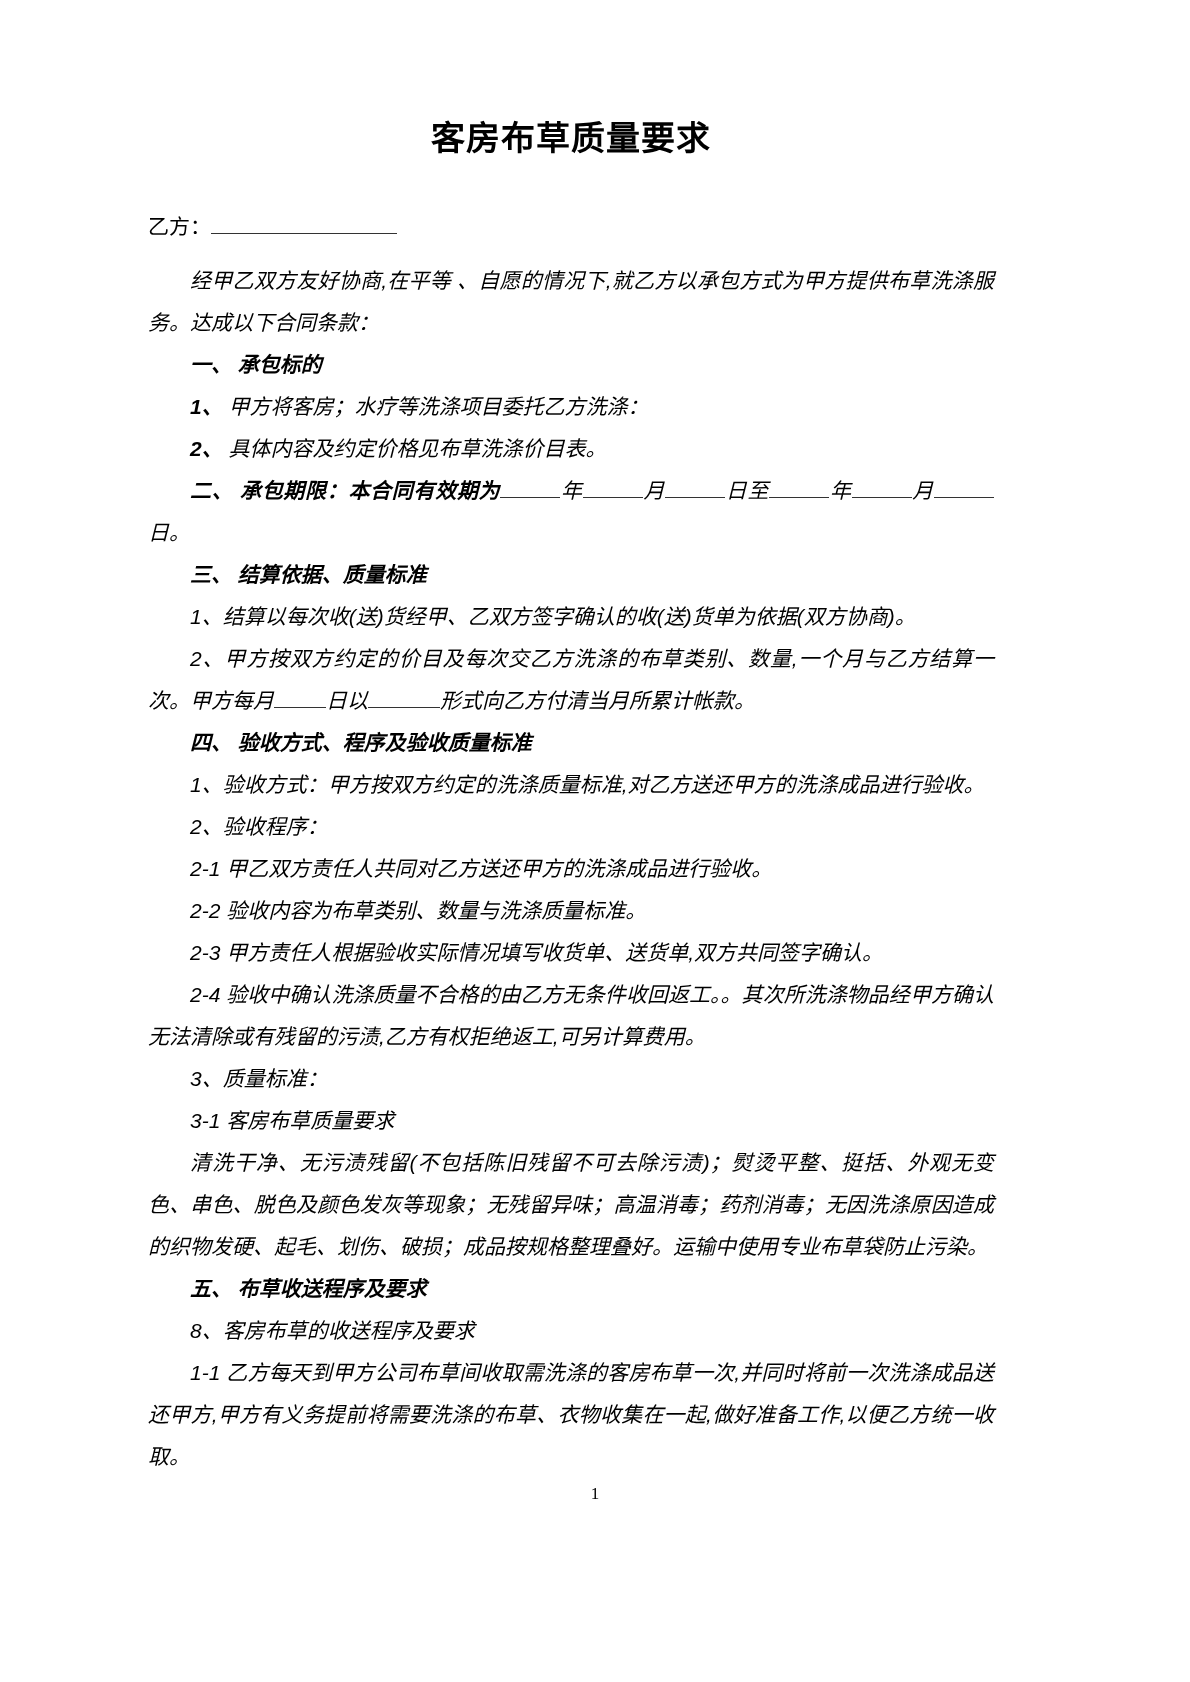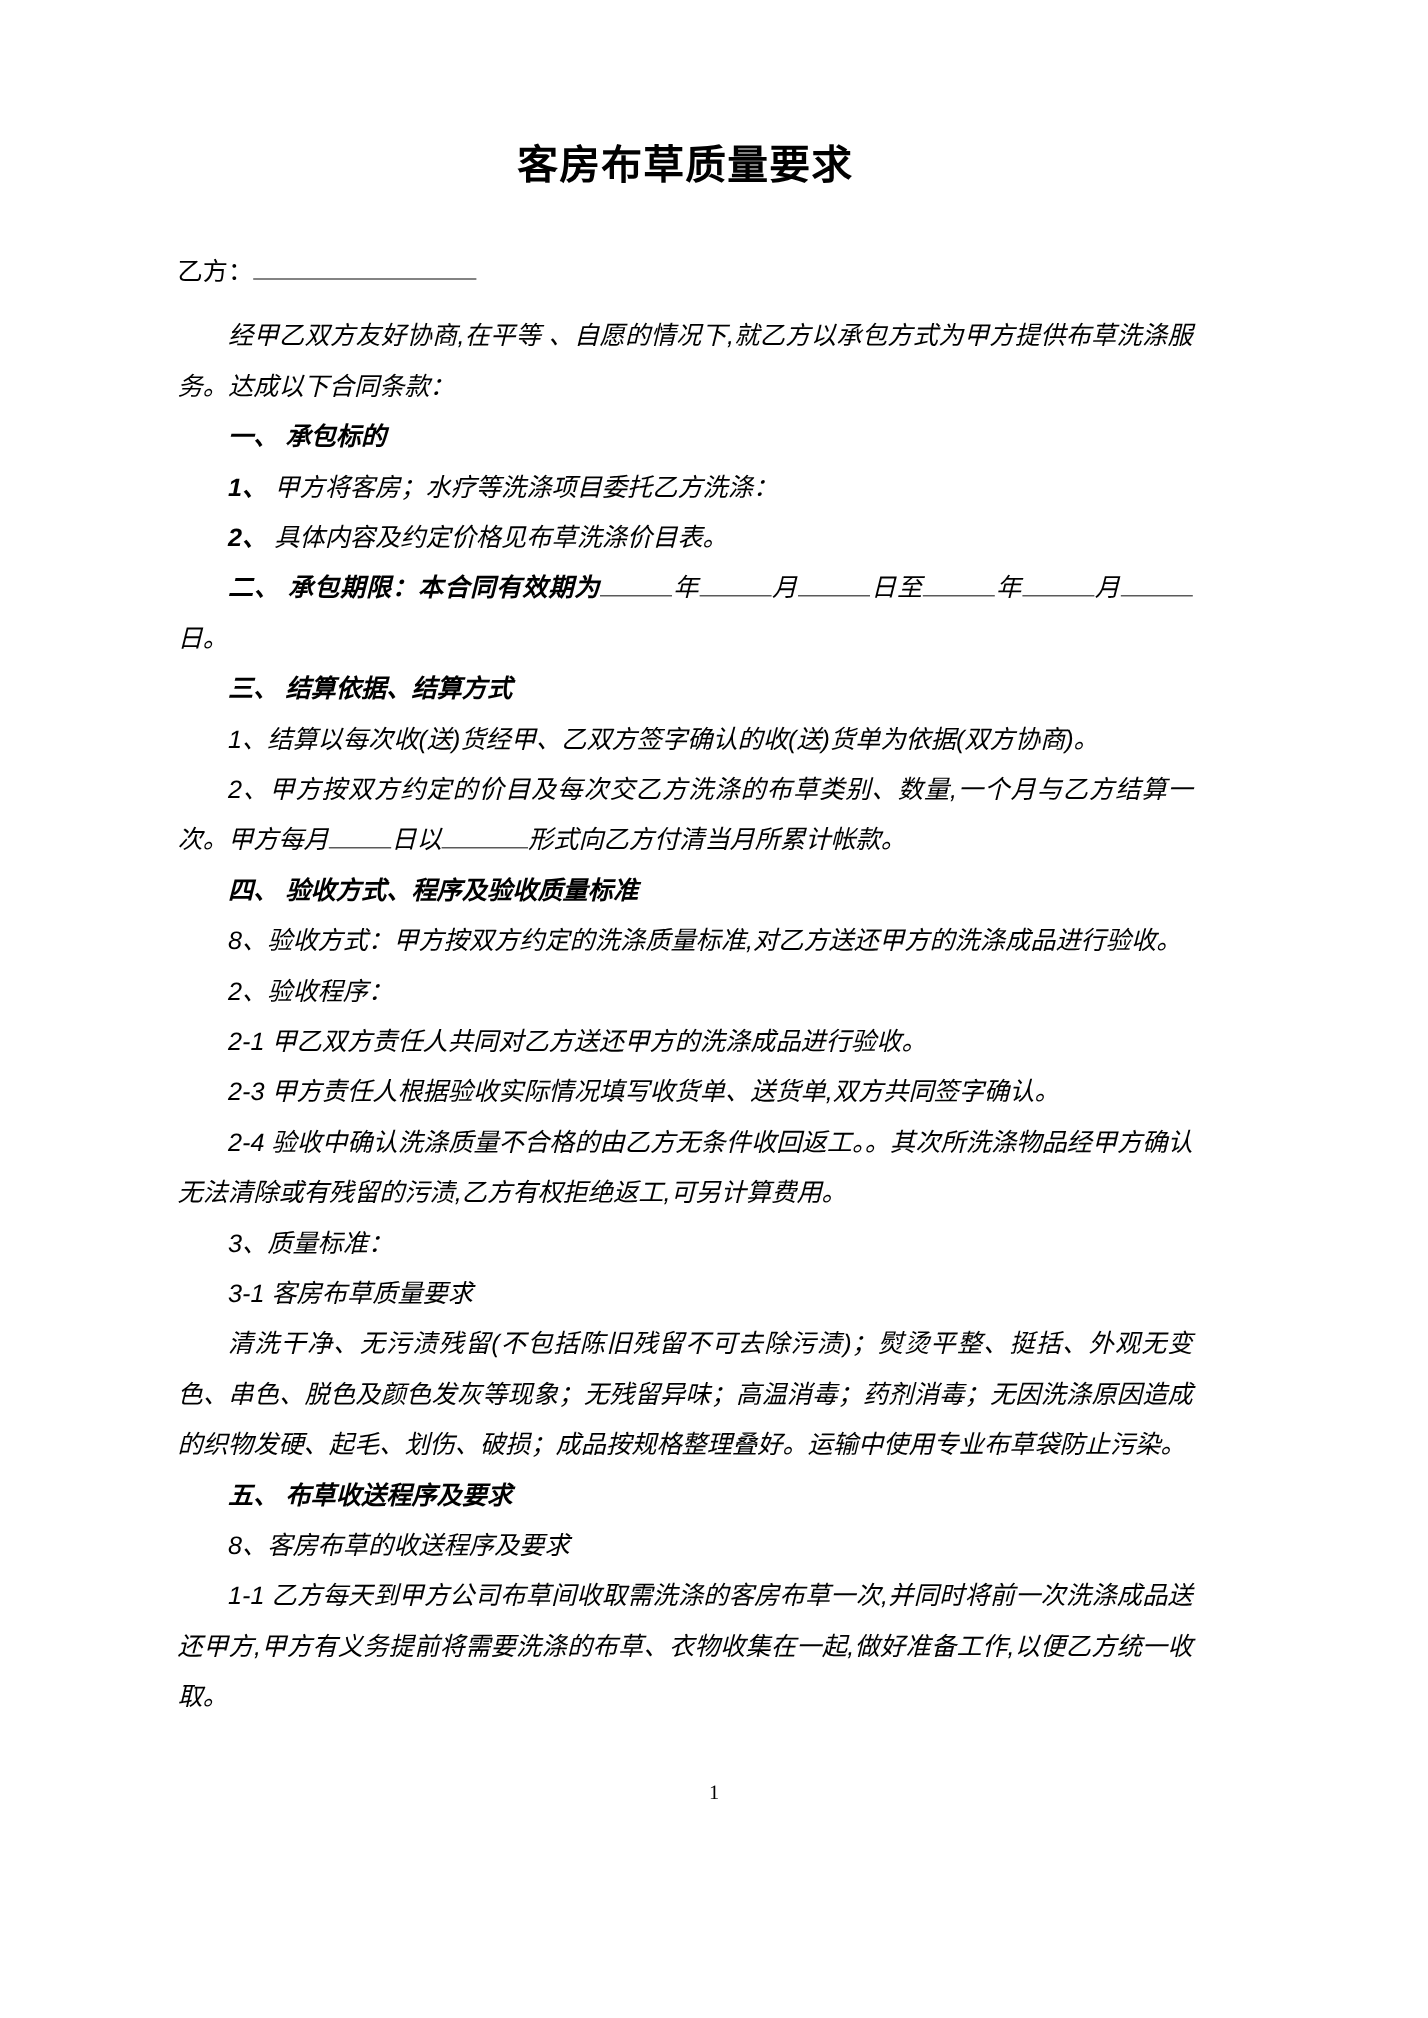--- a/index.html
+++ b/index.html
@@ -105,31 +105,32 @@
     <p class="para">经甲乙双方友好协商,在平等 、自愿的情况下,就乙方以承包方式为甲方提供布草洗涤服务。达成以下合同条款：</p>
 
     <p class="sec-head">一、 承包标的</p>
 
     <p class="item"><span class="item-num-bold">1、</span><span> 甲方将客房；水疗等洗涤项目委托乙方洗涤：</span></p>
 
     <p class="item"><span class="item-num-bold">2、</span><span> 具体内容及约定价格见布草洗涤价目表。</span></p>
 
     <p class="item"><span style="font-weight:bold">二、 承包期限：本合同有效期为</span><span class="blank-line u-md"></span><span>年</span><span class="blank-line u-md"></span><span>月</span><span class="blank-line u-md"></span><span>日至</span><span class="blank-line u-md"></span><span>年</span><span class="blank-line u-md"></span><span>月</span><span class="blank-line u-md"></span><span>日。</span></p>
 
-    <p class="sec-head">三、 结算依据、结算方式</p>
+    <p class="sec-head">三、 结算依据、质量标准</p>
 
     <p class="item">1、结算以每次收(送)货经甲、乙双方签字确认的收(送)货单为依据(双方协商)。</p>
 
     <p class="item"><span>2、甲方按双方约定的价目及每次交乙方洗涤的布草类别、数量,一个月与乙方结算一次。甲方每月</span><span class="blank-line u-sm"></span><span>日以</span><span class="blank-line u-lg"></span><span>形式向乙方付清当月所累计帐款。</span></p>
 
     <p class="sec-head">四、 验收方式、程序及验收质量标准</p>
 
-    <p class="item">8、验收方式：甲方按双方约定的洗涤质量标准,对乙方送还甲方的洗涤成品进行验收。</p>
+    <p class="item">1、验收方式：甲方按双方约定的洗涤质量标准,对乙方送还甲方的洗涤成品进行验收。</p>
     <p class="item">2、验收程序：</p>
     <p class="item">2-1 甲乙双方责任人共同对乙方送还甲方的洗涤成品进行验收。</p>
+    <p class="item">2-2 验收内容为布草类别、数量与洗涤质量标准。</p>
     <p class="item">2-3 甲方责任人根据验收实际情况填写收货单、送货单,双方共同签字确认。</p>
     <p class="item">2-4 验收中确认洗涤质量不合格的由乙方无条件收回返工。。其次所洗涤物品经甲方确认无法清除或有残留的污渍,乙方有权拒绝返工,可另计算费用。</p>
     <p class="item">3、质量标准：</p>
     <p class="item">3-1 客房布草质量要求</p>
     <p class="item">清洗干净、无污渍残留(不包括陈旧残留不可去除污渍)；熨烫平整、挺括、外观无变色、串色、脱色及颜色发灰等现象；无残留异味；高温消毒；药剂消毒；无因洗涤原因造成的织物发硬、起毛、划伤、破损；成品按规格整理叠好。运输中使用专业布草袋防止污染。</p>
 
     <p class="sec-head">五、 布草收送程序及要求</p>
 
     <p class="item">8、客房布草的收送程序及要求</p>
     <p class="item">1-1 乙方每天到甲方公司布草间收取需洗涤的客房布草一次,并同时将前一次洗涤成品送还甲方,甲方有义务提前将需要洗涤的布草、衣物收集在一起,做好准备工作,以便乙方统一收取。</p>

